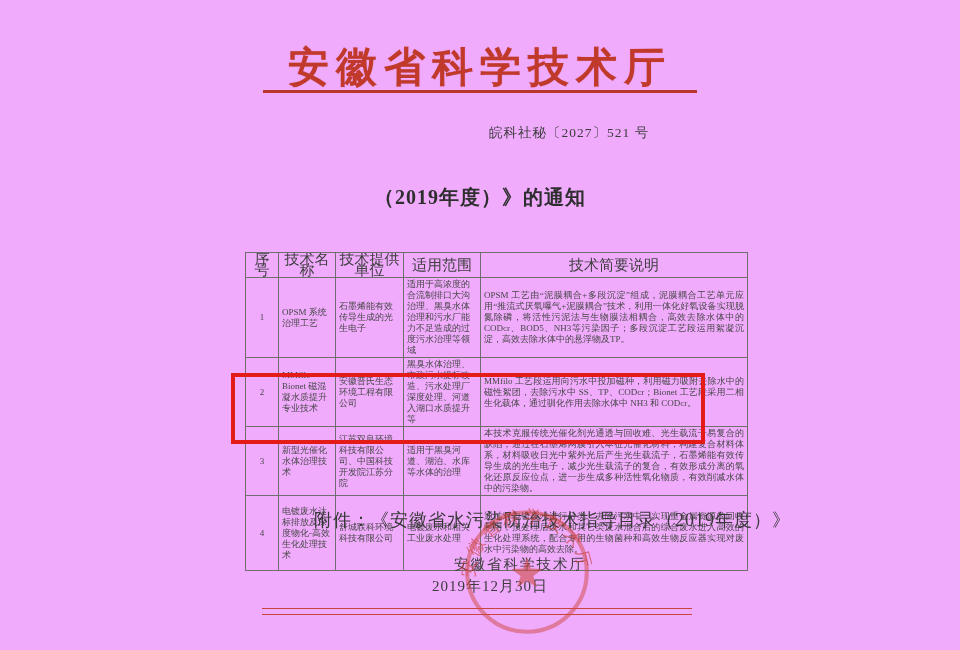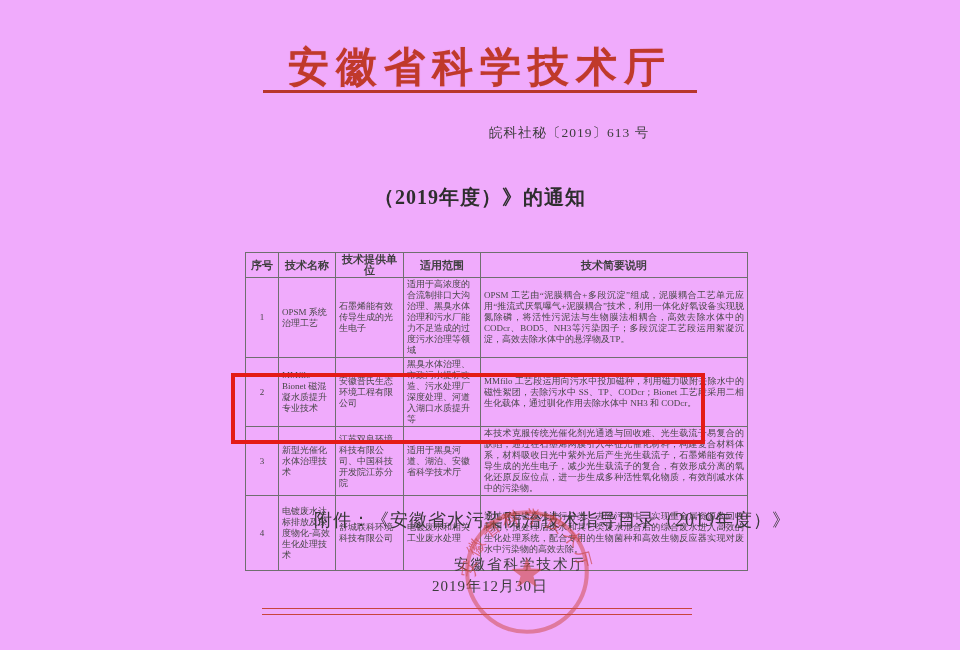--- a/index.html
+++ b/index.html
@@ -27,21 +27,21 @@
   
   .catalog-table{
     position:absolute;left:245px;top:252px;width:473px;
     border-collapse:collapse;table-layout:fixed;
     font-size:9px;line-height:11px;color:#474747;
   }
   .catalog-table th,.catalog-table td{
     border:1px solid #6f6f6f;padding:1px 3px;vertical-align:middle;
     overflow:hidden;
   }
-  .catalog-table th{font-weight:bold;text-align:center;font-size:11px;color:#3f3f3f;}
+  .catalog-table th{font-weight:normal;text-align:center;font-size:15px;color:#3f3f3f;}
   .c-no{width:26px;text-align:center;}
   .c-name{width:50px;}
   .c-provider{width:61px;}
   .c-scope{width:70px;}
   .c-summary{width:260px;text-align:justify;}
   
   .highlight-box{
     position:absolute;left:231px;top:373px;width:466px;height:63px;
     border:4px solid #e41b17;z-index:6;
   }
@@ -66,21 +66,21 @@
     border-top:1.5px solid #c8453c;border-bottom:1.5px solid #c8453c;
   }
 </style>
 </head>
 <body>
 
 <div id="canvas">
 
   <div class="agency-header">安徽省科学技术厅</div>
   <div class="red-rule"></div>
-  <div class="doc-number">皖科社秘〔2019〕613 号</div>
+  <div class="doc-number">皖科社秘〔2027〕521 号</div>
 
   <div class="doc-title">
     <br>
     <span>（2019年度）》的通知</span>
   </div>
 
   <table class="catalog-table">
     <tbody>
         <tr style="height:14px;">
       <th class="c-no">序号</th>
@@ -100,21 +100,21 @@
       <td class="c-no">2</td>
       <td class="c-name">MMfilo-Bionet 磁混凝水质提升专业技术</td>
       <td class="c-provider">安徽普氏生态环境工程有限公司</td>
       <td class="c-scope">黑臭水体治理、市政污水提标改造、污水处理厂深度处理、河道入湖口水质提升等</td>
       <td class="c-summary">MMfilo 工艺段运用向污水中投加磁种，利用磁力吸附去除水中的磁性絮团，去除污水中 SS、TP、CODcr；Bionet 工艺段采用二相生化载体，通过驯化作用去除水体中 NH3 和 CODcr。</td>
     </tr>
     <tr style="height:55px;">
       <td class="c-no">3</td>
       <td class="c-name">新型光催化水体治理技术</td>
       <td class="c-provider">江苏双良环境科技有限公司、中国科技开发院江苏分院</td>
-      <td class="c-scope">适用于黑臭河道、湖泊、安徽省科学技术厅</td>
+      <td class="c-scope">适用于黑臭河道、湖泊、水库等水体的治理</td>
       <td class="c-summary">本技术克服传统光催化剂光通透与回收难、光生载流子易复合的缺陷，通过在石墨烯网膜引入本征光催化材料，构建复合材料体系，材料吸收日光中紫外光后产生光生载流子，石墨烯能有效传导生成的光生电子，减少光生载流子的复合，有效形成分离的氧化还原反应位点，进一步生成多种活性氧化物质，有效削减水体中的污染物。</td>
     </tr>
     <tr style="height:75px;">
       <td class="c-no">4</td>
       <td class="c-name">电镀废水达标排放及深度物化-高效生化处理技术</td>
       <td class="c-provider">舒城联科环境科技有限公司</td>
       <td class="c-scope">电镀废水和相关工业废水处理</td>
       <td class="c-summary">通过对电镀废水进行分类、去除污水中，实现重金属资源的回收利用，预处理后废水和其它类废水混合后的综合废水进入高效的生化处理系统，配合专用的生物菌种和高效生物反应器实现对废水中污染物的高效去除。</td>
     </tr>
   </tbody>

